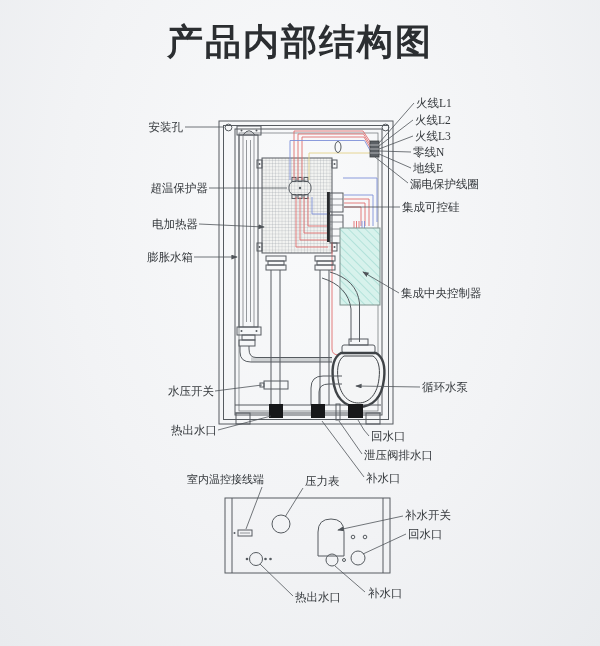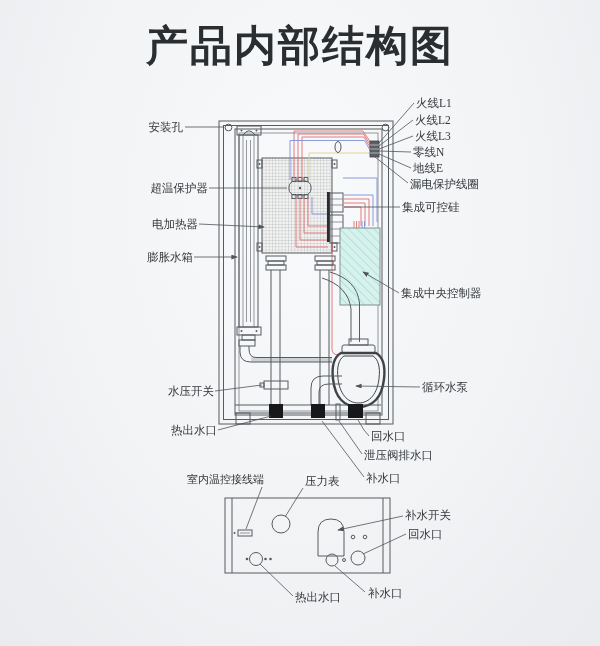--- a/index.html
+++ b/index.html
@@ -6,21 +6,21 @@
   #stage{
     position:relative;
     width:600px;height:646px;
     overflow:hidden;
     background:radial-gradient(ellipse at 50% 32%, #f9fafb 0%, #f2f3f5 55%, #e9ebee 100%);
     font-family:"Liberation Sans","DejaVu Sans",sans-serif;
   }
   #title{
     position:absolute;top:18px;left:0;width:100%;
     text-align:center;
-    font-size:42px;font-weight:700;color:#2b2e31;
+    font-size:36px;font-weight:700;color:#2b2e31;
     letter-spacing:2px;
     font-family:"Liberation Sans","DejaVu Sans",sans-serif;
   }
   svg{position:absolute;top:0;left:0;}
   .ln{stroke:#565b60;stroke-width:1;fill:none;}
   .lnthin{stroke:#6a6f74;stroke-width:.7;fill:none;}
   .leader{stroke:#4f5459;stroke-width:.8;fill:none;}
   .lbl{font-family:"Liberation Serif","DejaVu Serif",serif;font-size:11.5px;fill:#33373b;}
   .lblsm{font-family:"Liberation Serif","DejaVu Serif",serif;font-size:11px;fill:#33373b;}
   .wr{stroke:#e06d6d;stroke-width:.9;fill:none;}

